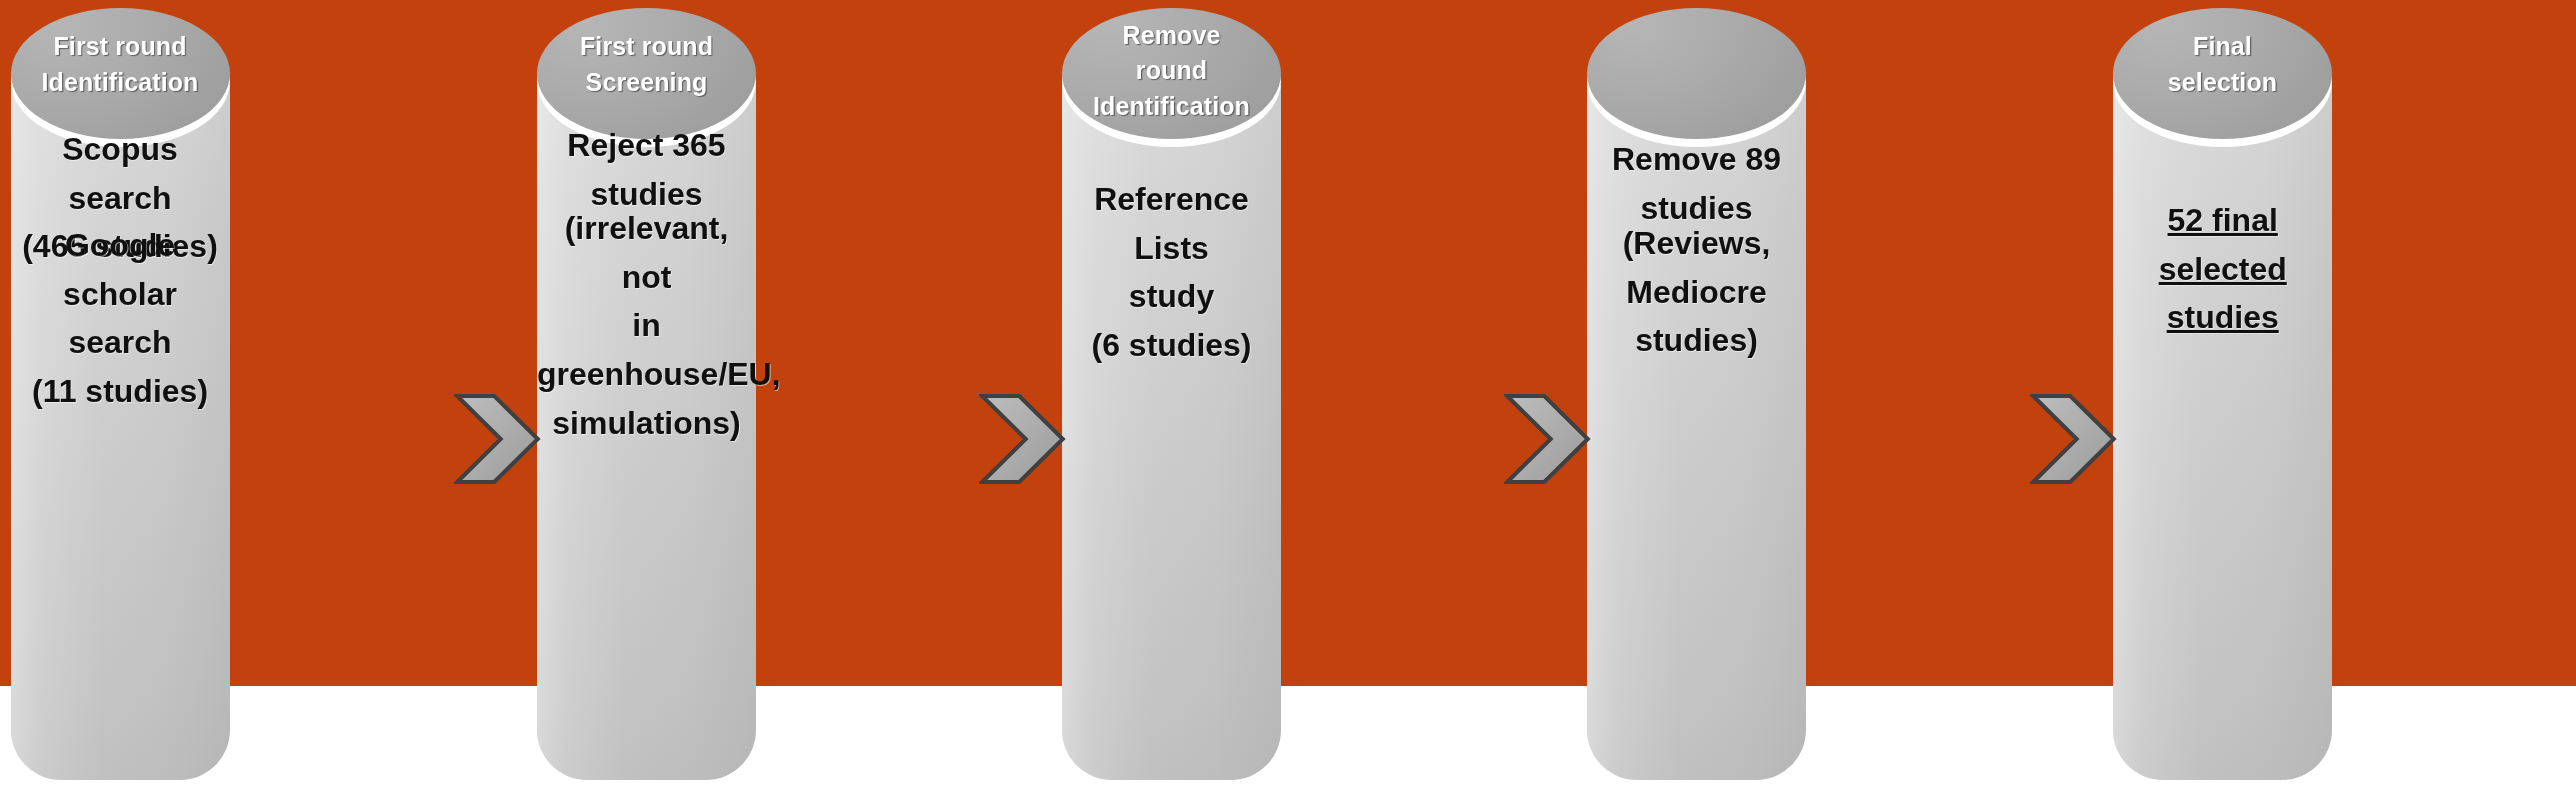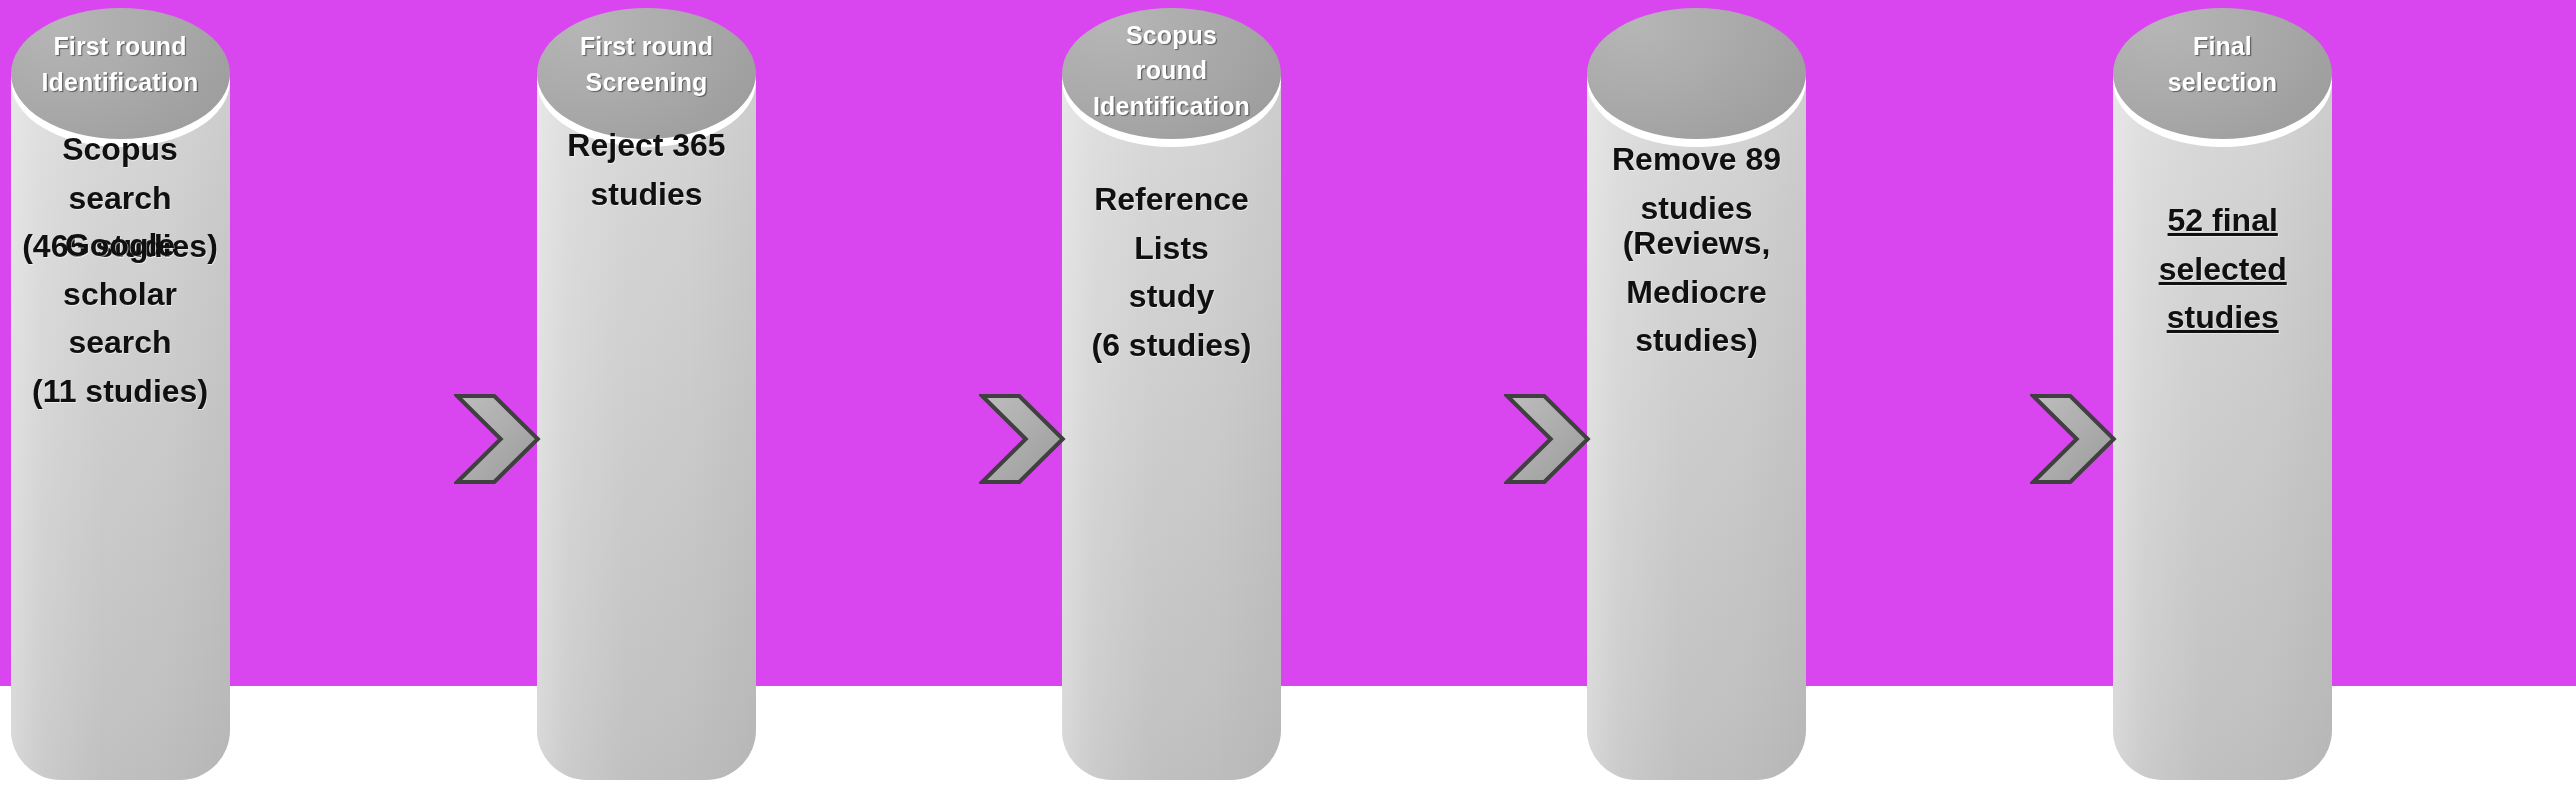--- a/index.html
+++ b/index.html
@@ -11,21 +11,21 @@
     width: 2576px;
     height: 809px;
     font-family: "Liberation Sans", sans-serif;
     overflow: hidden;
   }
 
   #flow {
     position: relative;
     width: 2576px;
     height: 686px;
-    background: #d946ef;
+    background: #c2410c;
   }
 
   
   .stage {
     position: absolute;
     top: 8px;
     height: 774px;
   }
 
   
@@ -160,40 +160,44 @@
   </div>
 
   <div class="stage" style="left:537px; width:219px;">
     <div class="tube"></div>
     <div class="rim"></div>
     <div class="cap"></div>
     <div class="cap-label" style="top:21px;">First round
 Screening</div>
     <div class="body-label" style="top:113px;">Reject 365
 studies</div>
+    <div class="body-label" style="top:196px;">(irrelevant, not
+in
+greenhouse/EU,
+simulations)</div>
   </div>
 
   <div class="chev" style="left:979px;">
     <svg viewBox="0 0 108 117" preserveAspectRatio="none">
       <defs>
         <linearGradient id="g2" x1="0" y1="0" x2="1" y2="1">
           <stop offset="0%" stop-color="#bdbdbd"></stop>
           <stop offset="55%" stop-color="#ababab"></stop>
           <stop offset="100%" stop-color="#9a9a9a"></stop>
         </linearGradient>
       </defs>
       <polygon points="4,5 50,5 104,58.5 50,112 4,112 58,58.5" fill="url(#g2)" stroke="#404040" stroke-width="5" stroke-linejoin="miter"></polygon>
     </svg>
   </div>
 
   <div class="stage" style="left:1062px; width:219px;">
     <div class="tube"></div>
     <div class="rim"></div>
     <div class="cap"></div>
-    <div class="cap-label" style="top:9.7px;">Scopus
+    <div class="cap-label" style="top:9.7px;">Remove
 round
 Identification</div>
     <div class="body-label" style="top:167px;">Reference Lists
 study
 (6 studies)</div>
     <div class="body-label" style="top:278px;"></div>
   </div>
 
   <div class="chev" style="left:1504px;">
     <svg viewBox="0 0 108 117" preserveAspectRatio="none">

